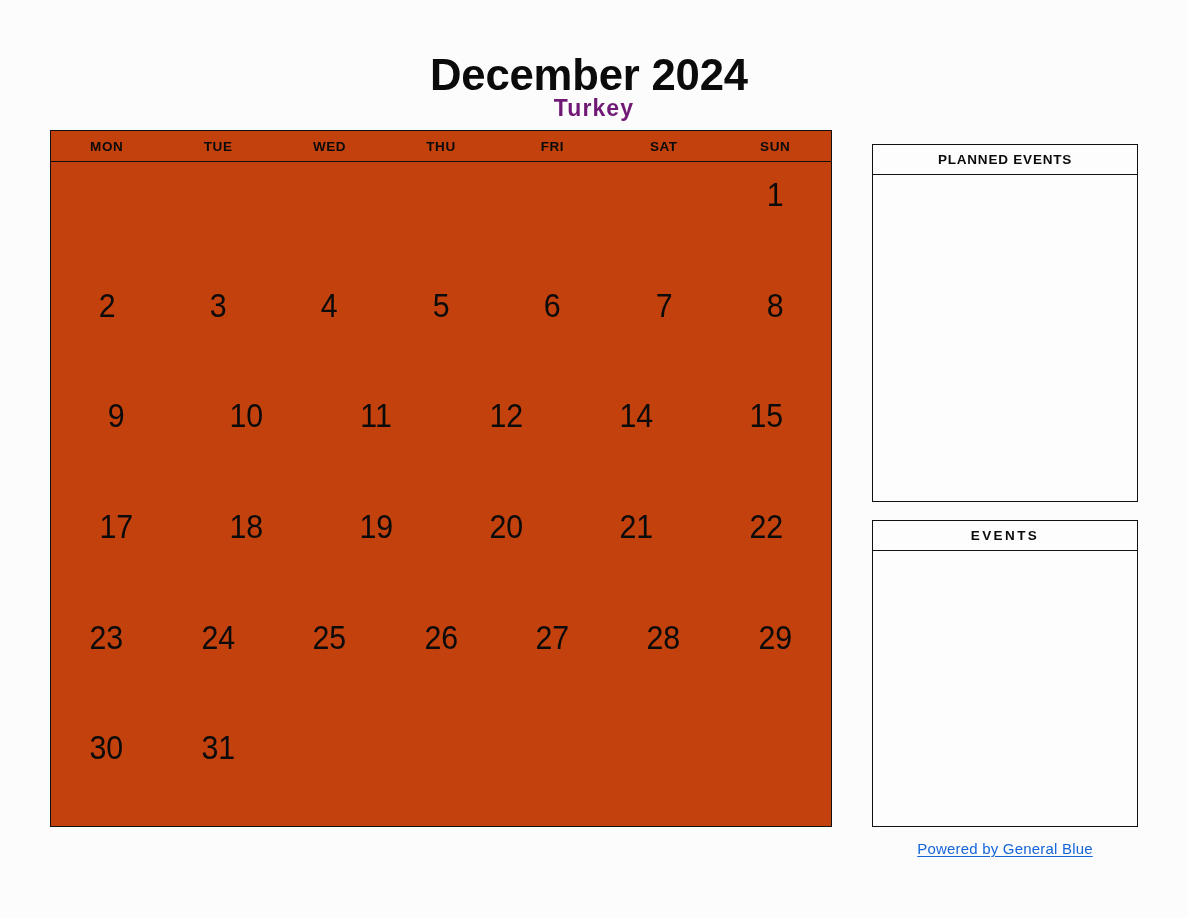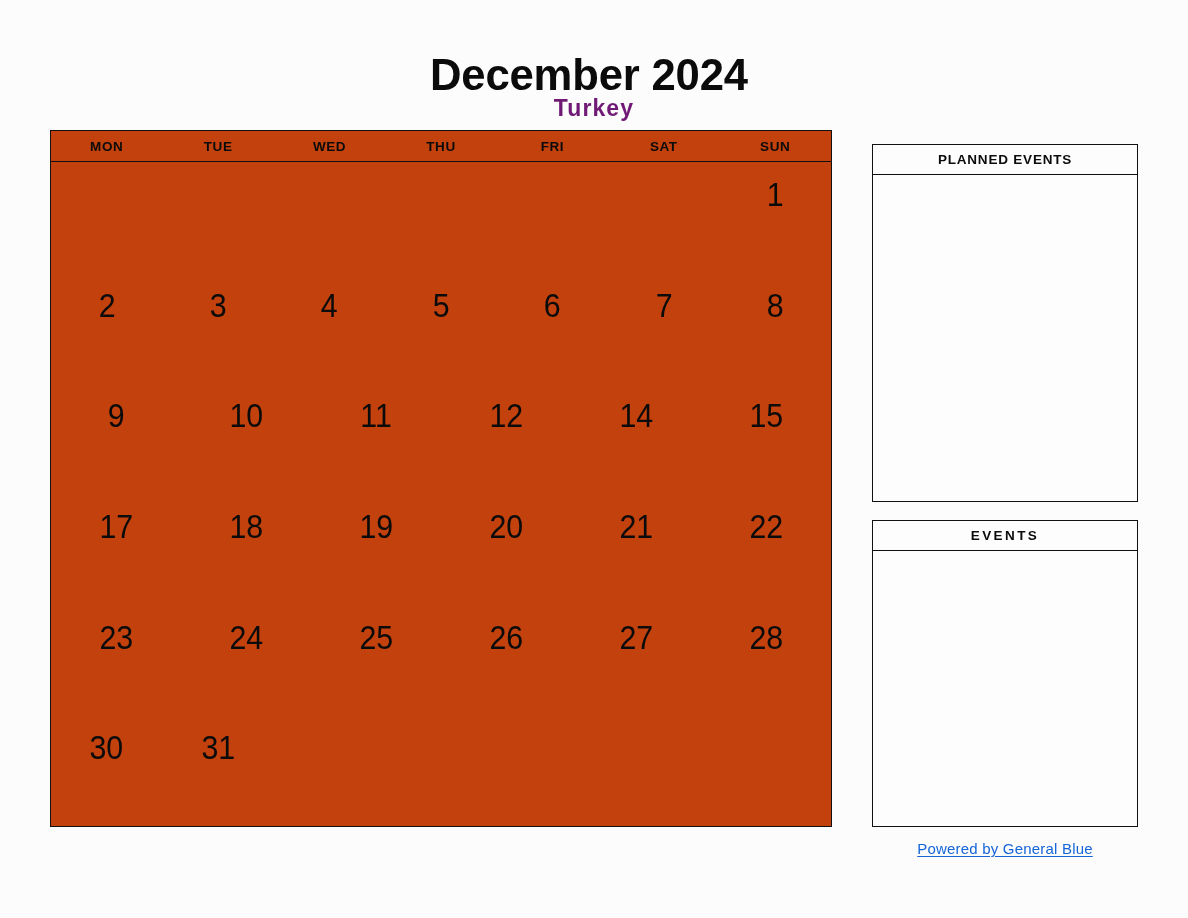--- a/index.html
+++ b/index.html
@@ -294,20 +294,23 @@
           </div>
           <div class="day-cell">
             <span class="day-num">26</span>
           </div>
           <div class="day-cell">
             <span class="day-num">27</span>
           </div>
           <div class="day-cell">
             <span class="day-num">28</span>
           </div>
+          <div class="day-cell">
+            <span class="day-num">29</span>
+          </div>
         </div>
         <div class="week-row">
           <div class="day-cell">
             <span class="day-num">30</span>
           </div>
           <div class="day-cell">
             <span class="day-num">31</span>
           </div>
           <div class="day-cell empty">
             <span class="day-num"></span>

